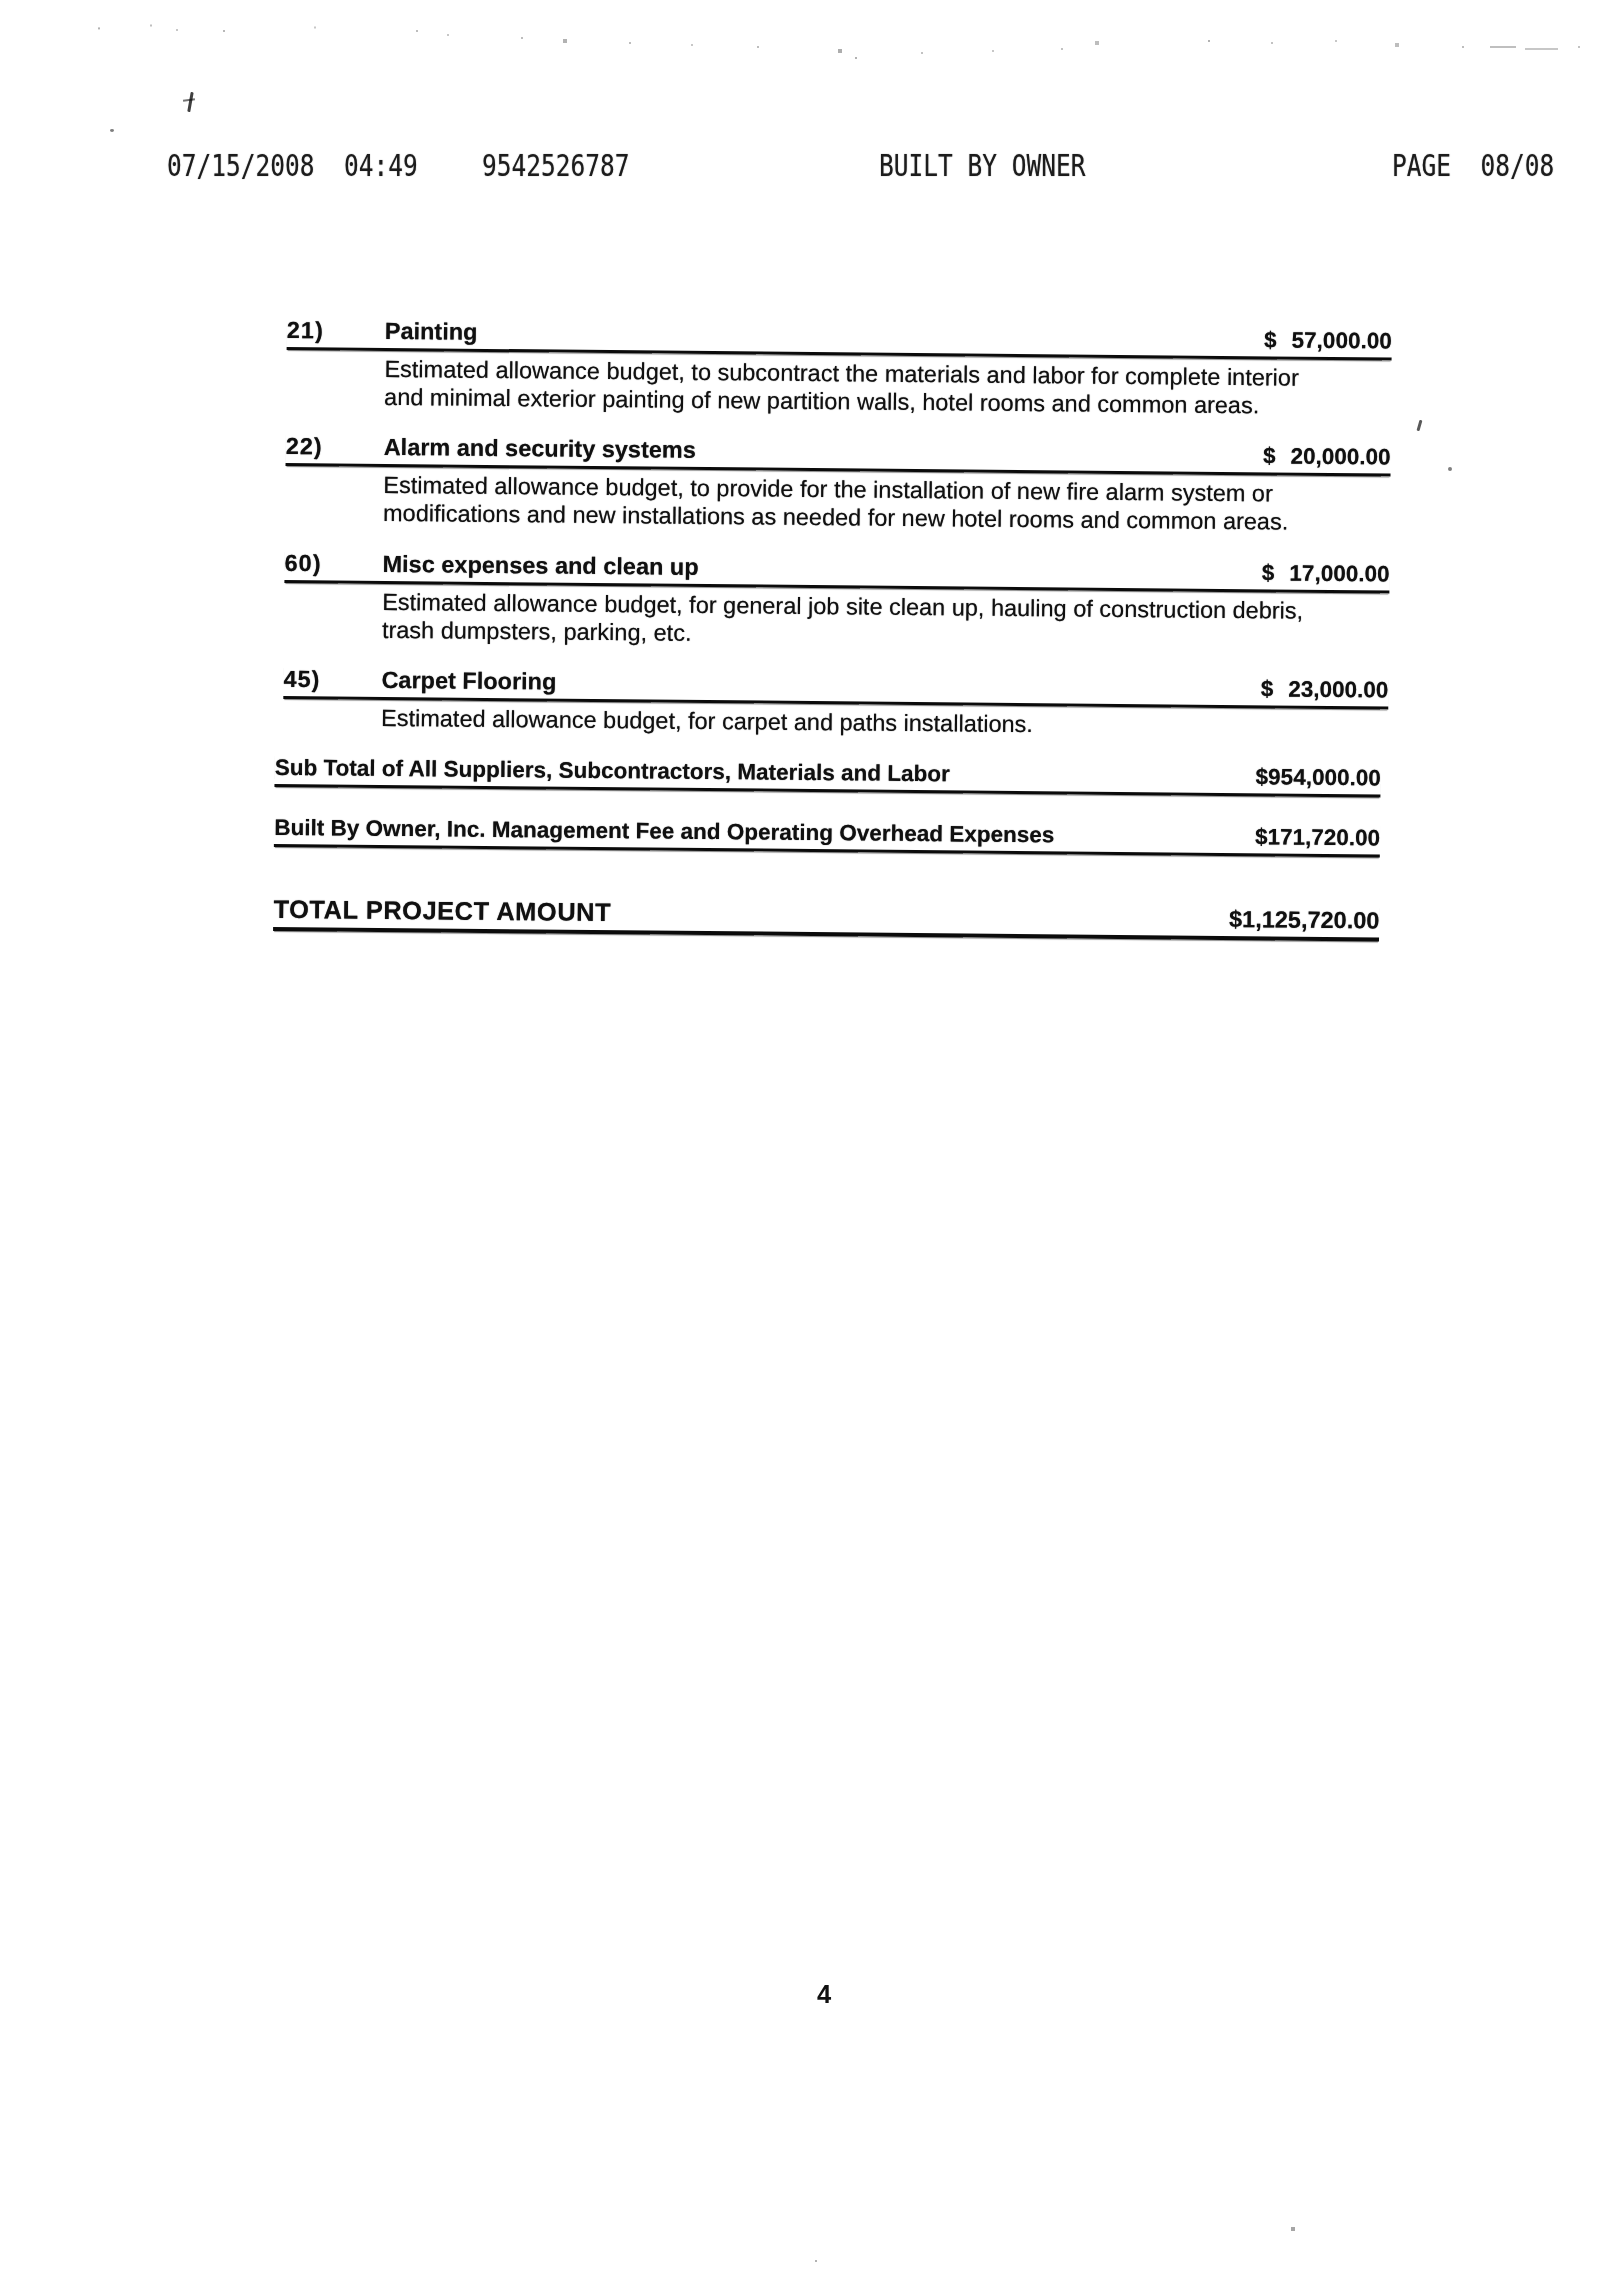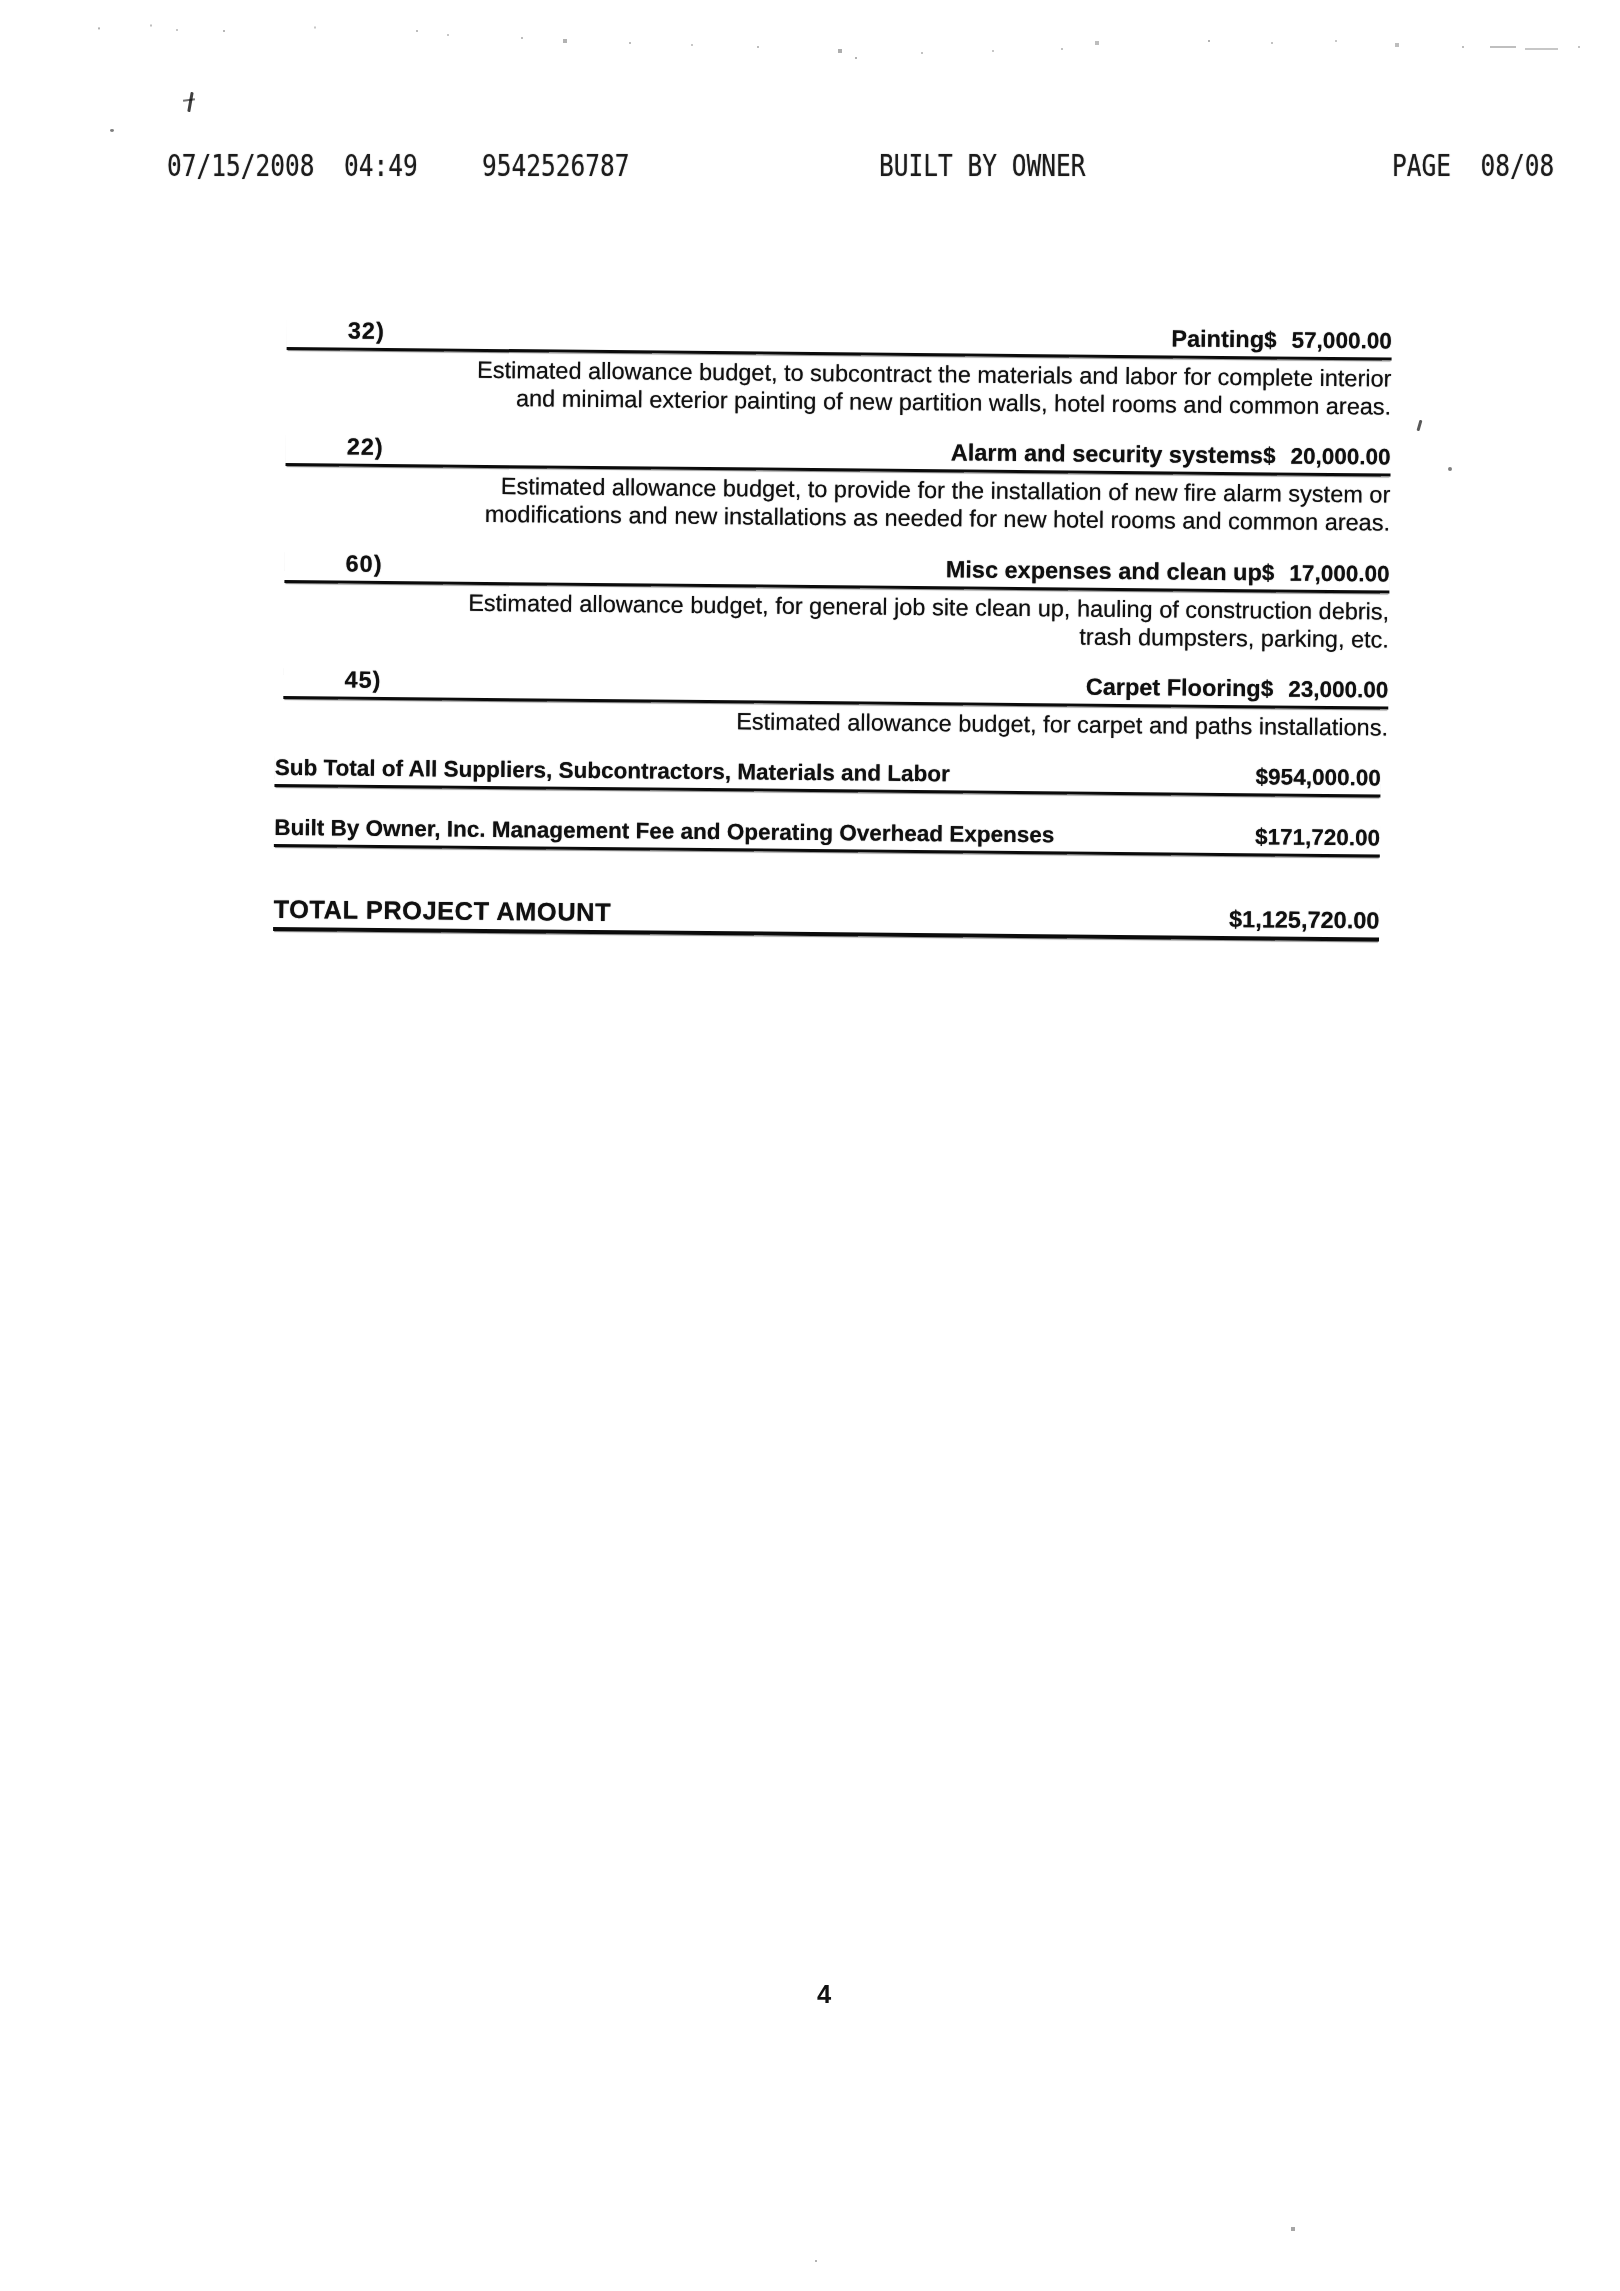--- a/index.html
+++ b/index.html
@@ -3,21 +3,20 @@
 <meta charset="utf-8">
 <style>
   html,body { margin:0; padding:0; background:#ffffff; }
   .page {
     position:relative;
     width:1620px; height:2292px;
     background:#ffffff;
     overflow:hidden;
     font-family:"Liberation Sans", sans-serif;
     color:#141414;
-    text-align:right;
   }
 
   
   .fax-header span {
     position:absolute;
     top:147px;
     font-family:"DejaVu Sans Mono", monospace;
     font-size:24.5px;
     line-height:29px;
     white-space:pre;
@@ -139,21 +138,21 @@
     <span class="fh-datetime">07/15/2008  04:49</span>
     <span class="fh-number">9542526787</span>
     <span class="fh-sender">BUILT BY OWNER</span>
     <span class="fh-page">PAGE  08/08</span>
   </div>
 
   <div class="doc-body">
 
     <div class="item">
       <div class="item-head">
-        <span class="item-num">32)</span>
+        <span class="item-num">21)</span>
         <span class="item-title">Painting</span>
         <span class="item-amount">$ 57,000.00</span>
       </div>
       <div class="item-desc">
         <div class="desc-line">Estimated allowance budget, to subcontract the materials and labor for complete interior</div>
         <div class="desc-line">and minimal exterior painting of new partition walls, hotel rooms and common areas.</div>
       </div>
     </div>
 
     <div class="item">

